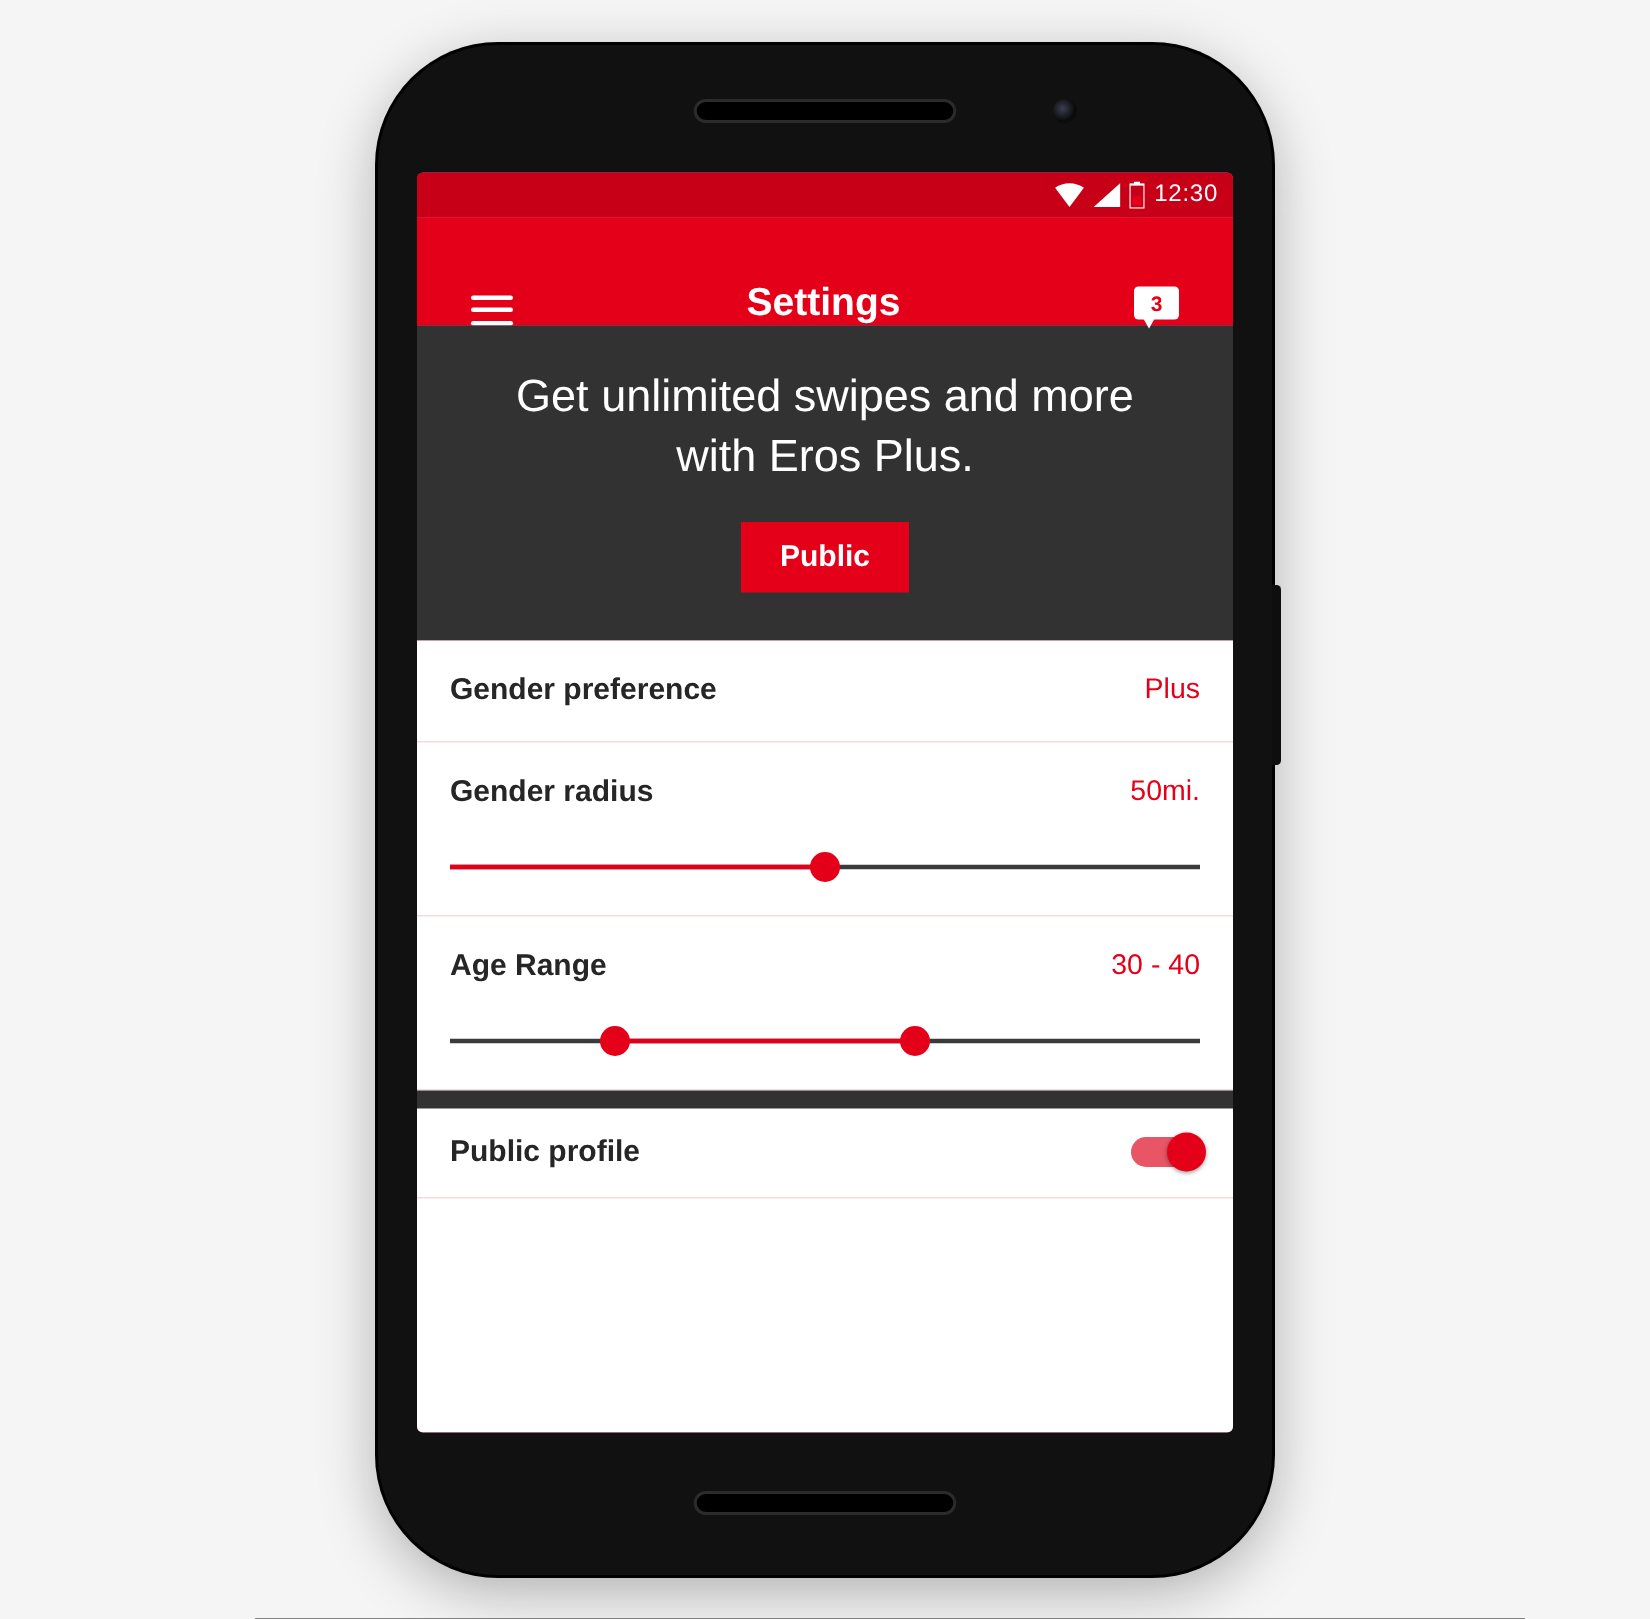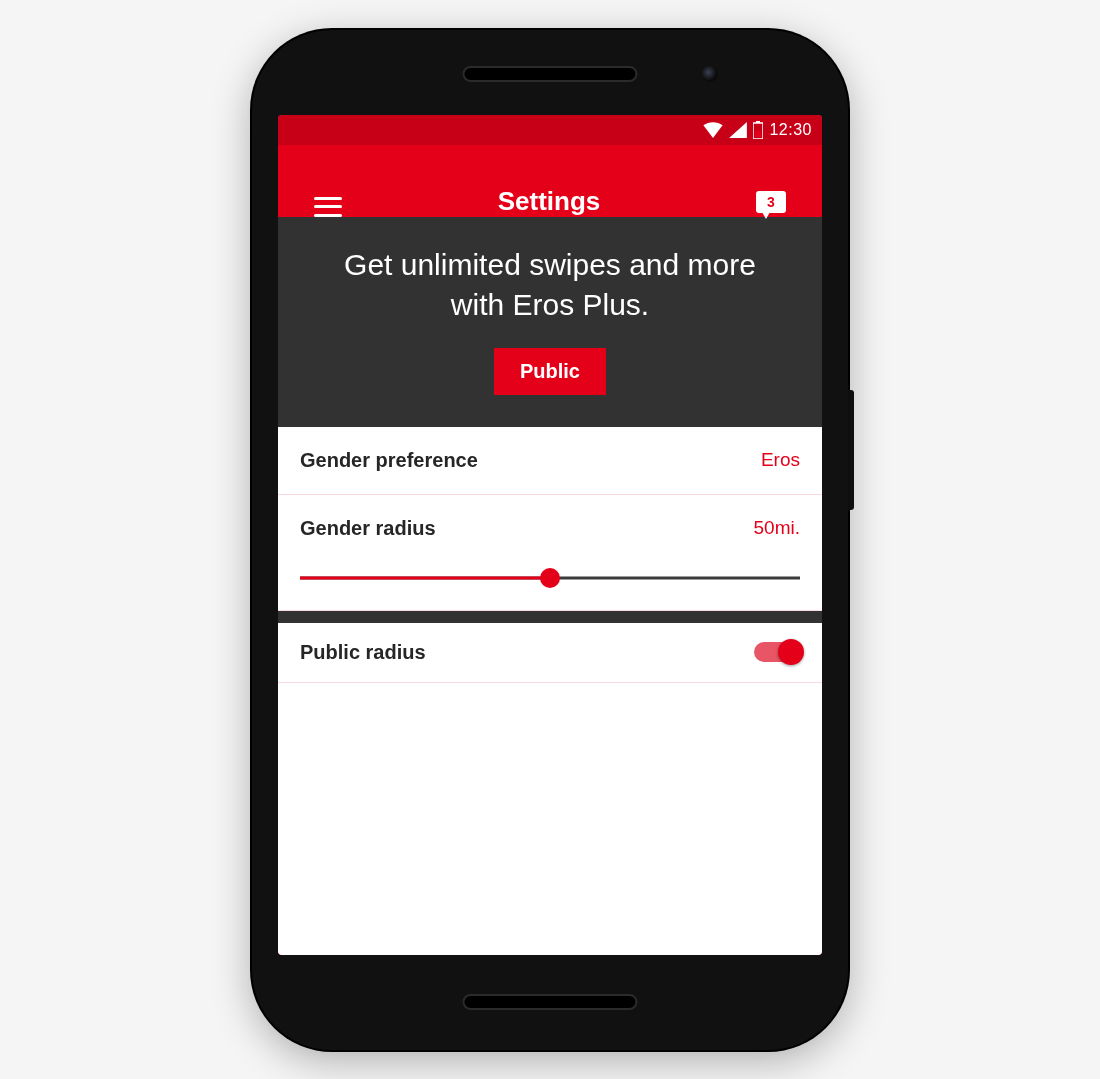--- a/index.html
+++ b/index.html
@@ -314,42 +314,54 @@
     <div class="promo">
       <div class="promo-text">Get unlimited swipes and more with Eros Plus.</div>
       <button class="upgrade-btn">Public</button>
     </div>
 
     <div class="list">
 
       <div class="row">
         <div class="row-head">
           <span class="row-label">Gender preference</span>
-          <span class="row-value">Eros</span>
+          <span class="row-value">Plus</span>
         </div>
       </div>
 
       <div class="row">
         <div class="row-head">
           <span class="row-label">Gender radius</span>
           <span class="row-value">50mi.</span>
         </div>
         <div class="slider">
           <div class="track"></div>
           <div class="fill" id="radius-fill" style="width: 50%;"></div>
           <div class="thumb" id="radius-thumb" style="left: 50%;"></div>
         </div>
       </div>
 
+      <div class="row">
+        <div class="row-head">
+          <span class="row-label">Age Range</span>
+          <span class="row-value">30 - 40</span>
+        </div>
+        <div class="slider">
+          <div class="track"></div>
+          <div class="fill" id="age-fill" style="left: 22%; width: 40%;"></div>
+          <div class="thumb" id="age-thumb-low" style="left: 22%;"></div>
+          <div class="thumb" id="age-thumb-high" style="left: 62%;"></div>
+        </div>
+      </div>
 
       <div class="section-gap"></div>
 
       <div class="row compact">
         <div class="row-head">
-          <span class="row-label">Public radius</span>
+          <span class="row-label">Public profile</span>
           <div class="toggle on" id="toggle-public">
             <div class="track"></div>
               <div class="knob"></div>
           </div>
         </div>
       </div>
 
 
     </div>
   </div>

